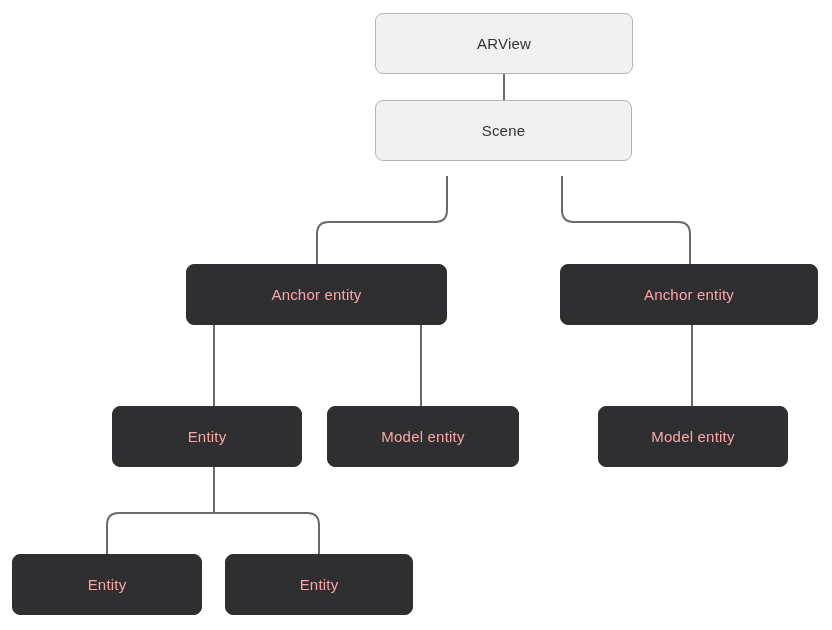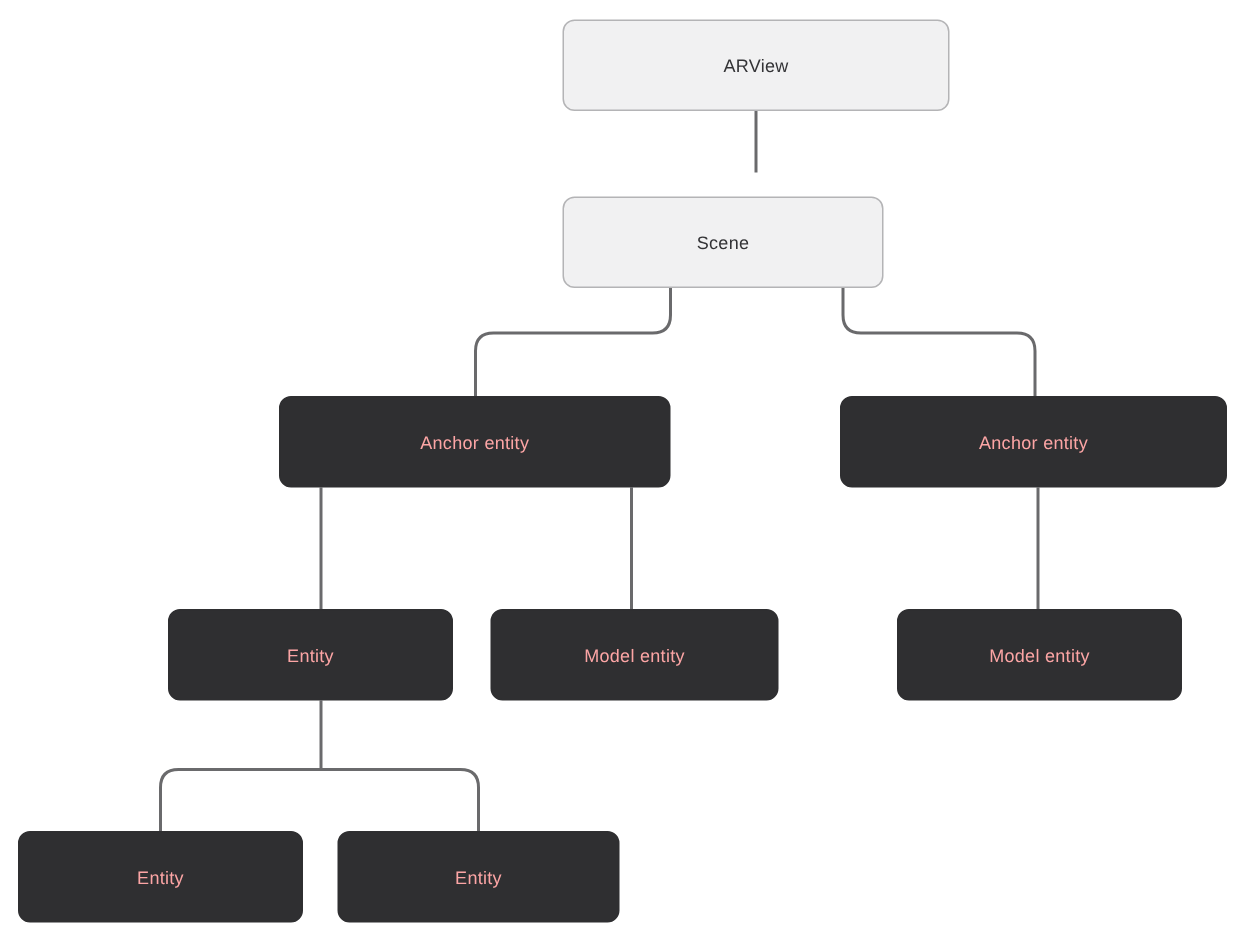--- a/index.html
+++ b/index.html
@@ -27,37 +27,37 @@
     stroke: #6a6a6c;
     stroke-width: 2;
   }
   .node {
     position: absolute;
     display: flex;
     align-items: center;
     justify-content: center;
     box-sizing: border-box;
     border-radius: 8px;
-    font-size: 12px;
+    font-size: 15px;
     letter-spacing: 0.2px;
     white-space: nowrap;
   }
   .node--light {
     background: #f1f1f2;
     border: 1px solid #b4b4b6;
     color: #333336;
   }
   .node--dark {
     background: #2f2f31;
     border: 1px solid #2f2f31;
     color: #fca5a5;
   }
   
   .n-arview            { left: 375px; top: 13px;  width: 258px; height: 61px; }
-  .n-scene             { left: 375px; top: 131px; width: 214px; height: 61px; }
+  .n-scene             { left: 375px; top: 100px; width: 257px; height: 61px; }
   .n-anchor-left       { left: 186px; top: 264px; width: 261px; height: 61px; }
   .n-anchor-right      { left: 560px; top: 264px; width: 258px; height: 61px; }
   .n-entity-mid        { left: 112px; top: 406px; width: 190px; height: 61px; }
   .n-model-entity-mid  { left: 327px; top: 406px; width: 192px; height: 61px; }
   .n-model-entity-right{ left: 598px; top: 406px; width: 190px; height: 61px; }
   .n-entity-bottom-left{ left: 12px;  top: 554px; width: 190px; height: 61px; }
   .n-entity-bottom-right{ left: 225px; top: 554px; width: 188px; height: 61px; }
 </style>
 </head>
 <body>

